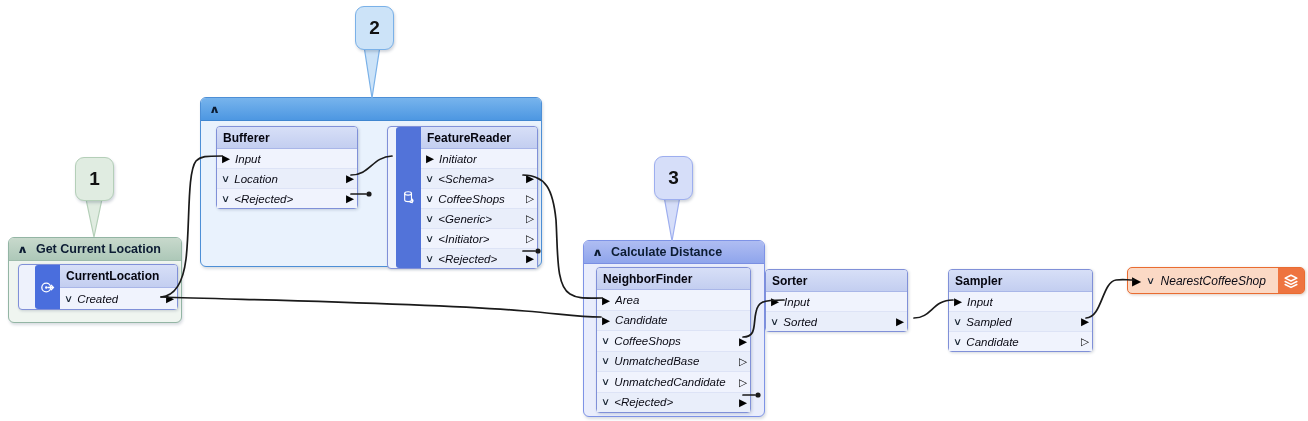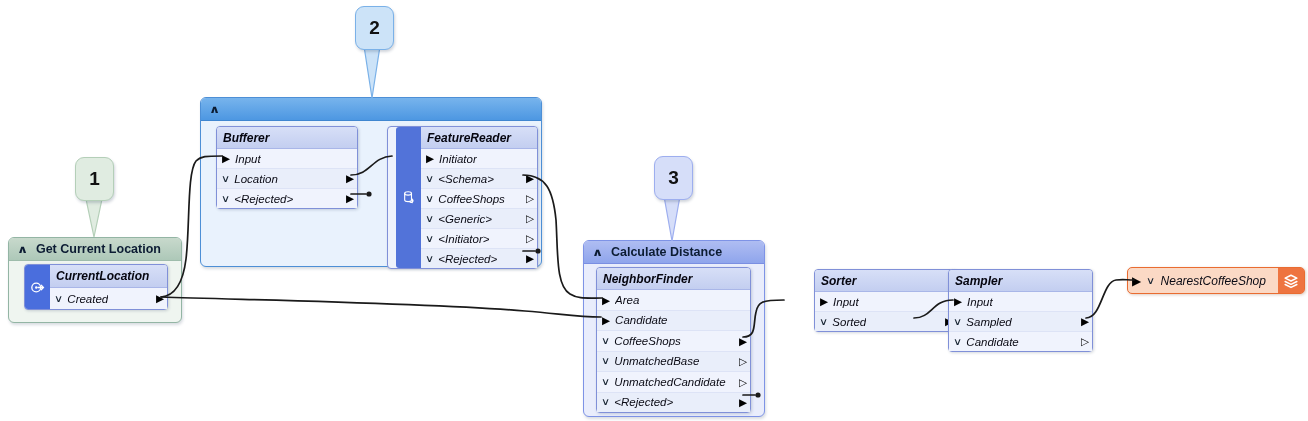--- a/index.html
+++ b/index.html
@@ -31,21 +31,21 @@
   .badge.i{background:#d6def9;border-color:#9daeef;}
 
   
   .node{position:absolute;display:flex;align-items:stretch;border:1px solid #8090d8;border-radius:4px;
         background:#eef2fc;box-shadow:1px 1px 3px rgba(40,60,90,.2);z-index:4;font-size:11.5px;}
   .icon-strip{width:25px;display:flex;align-items:center;justify-content:center;border-radius:3px 0 0 3px;}
   .strip-reader{background:#5273d9;}
   .strip-creator{background:#4a6edd;}
   .node-main{flex:1;display:flex;flex-direction:column;min-width:0;}
   .nhead{height:21px;display:flex;align-items:center;padding:0 6px;font-weight:700;font-size:12px;color:#05050f;
-         background:linear-gradient(180deg,#d7dff7,#c3cef0);border-bottom:1px solid #a9b6e8;border-radius:3px 3px 0 0;white-space:nowrap;font-style:italic;}
+         background:linear-gradient(180deg,#d7dff7,#c3cef0);border-bottom:1px solid #a9b6e8;border-radius:3px 3px 0 0;white-space:nowrap;}
   .with-strip .nhead{border-radius:0 3px 0 0;}
   .nrow{height:19px;display:flex;align-items:center;padding:0 3px 0 5px;white-space:nowrap;}
   .nrow + .nrow{border-top:1px solid #dde3f6;}
   .nrow:nth-child(even){background:#f0f3fd;}
   .nrow:nth-child(odd){background:#e9eefa;}
   .cl .nhead{height:22px;}
   .cl .nrow{height:21px;}
   .nf .nrow{height:19.5px;}
   .chev{font-size:10px;line-height:1;margin-right:5px;transform:scaleX(1.25);color:#14212f;}
   .plabel{overflow:hidden;text-overflow:ellipsis;font-style:italic;}
@@ -93,21 +93,21 @@
   <div class="badge g" style="left:75px;top:157px;">
     <span>1</span>
   </div>
   <div class="badge b" style="left:355px;top:6px;">
     <span>2</span>
   </div>
   <div class="badge i" style="left:654px;top:156px;">
     <span>3</span>
   </div>
 
-  <div class="node with-strip cl" style="left:24px;top:264px;width:142px;">
+  <div class="node with-strip cl" style="left:18px;top:264px;width:142px;padding-left:16px;">
     <div class="icon-strip strip-creator">
       <svg width="17" height="17" viewBox="0 0 20 20" fill="none" stroke="#ffffff" stroke-width="1.5" stroke-linecap="round">
         <circle cx="8.5" cy="10" r="5.2"></circle>
         <circle cx="8.5" cy="10" r="1.4" fill="#ffffff" stroke="none"></circle>
         <path d="M10.5 10 h6.5 m-2.6 -2.6 l2.6 2.6 l-2.6 2.6"></path>
       </svg>
     </div>
     <div class="node-main">
       <div class="nhead">CurrentLocation</div>
       <div class="nrow out">
@@ -207,21 +207,21 @@
         <span class="arr out">▷</span>
       </div>
       <div class="nrow out">
         <span class="chev">∨</span>
         <span class="plabel">&lt;Rejected&gt;</span>
         <span class="arr out">▶</span>
       </div>
     </div>
   </div>
 
-  <div class="node" style="left:814px;top:269px;width:141px;">
+  <div class="node" style="left:765px;top:269px;width:141px;">
     <div class="node-main">
       <div class="nhead">Sorter</div>
       <div class="nrow in">
         <span class="arr in">▶</span>
         <span class="plabel">Input</span>
       </div>
       <div class="nrow out">
         <span class="chev">∨</span>
         <span class="plabel">Sorted</span>
         <span class="arr out">▶</span>

